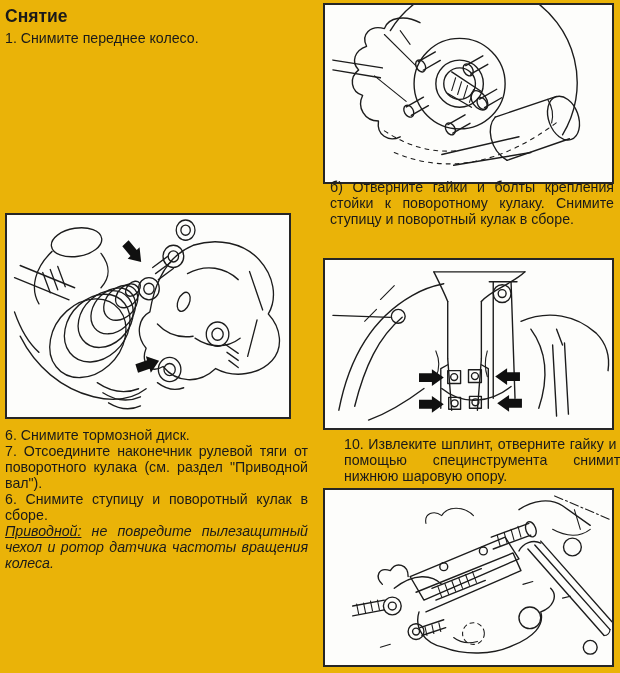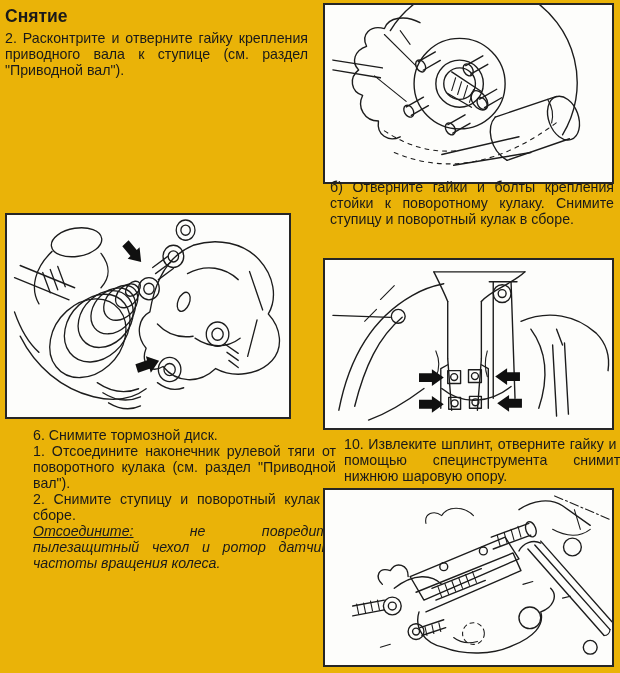--- a/index.html
+++ b/index.html
@@ -28,21 +28,21 @@
 <div id="page">
 
   <svg width="0" height="0" style="position:absolute" aria-hidden="true">
     <defs>
       <path id="arr" d="M0,-4.5 L13,-4.5 L13,-8.5 L25,0 L13,8.5 L13,4.5 L0,4.5 Z"></path>
     </defs>
   </svg>
 
   <div class="abs txt" style="left:5px;top:6px;width:303px;">
     <h1>Снятие</h1>
-    <p>2. Расконтрите и отверните гайку крепления приводного вала к ступице (см. раздел "Приводной вал").</p>
+    <p>1. Снимите переднее колесо.</p>
   </div>
 
   <div class="figbox" style="left:5px;top:213px;width:286px;height:206px;">
     <svg viewBox="0 0 300 200" preserveAspectRatio="none">
       <g class="ln">
         <ellipse cx="74" cy="27" rx="27" ry="14" transform="rotate(-8 74 27)"></ellipse>
         <path d="M48,36 C30,52 24,72 34,88"></path>
         <path d="M100,38 C110,50 110,62 100,72"></path>
         <path d="M8,62 L66,84 M14,50 L72,72"></path>
         <path d="M38,57 l8,20 M46,54 l8,20 M54,51 l8,20"></path>
@@ -76,25 +76,25 @@
           <circle cx="173" cy="153" r="6"></circle>
         <path d="M160,166 q14,10 28,5"></path>
       </g>
       <g class="blk">
         <use href="#arr" transform="translate(126,28) rotate(48)"></use>
         <use href="#arr" transform="translate(138,152) rotate(-18)"></use>
       </g>
     </svg>
   </div>
 
-  <div class="abs txt" style="left:5px;top:427px;width:303px;margin-left:28px;">
+  <div class="abs txt" style="left:5px;top:427px;width:303px;">
     <p>6. Снимите тормозной диск.</p>
-    <p>1. Отсоедините наконечник рулевой тяги от поворотного кулака (см. раздел "Приводной вал").</p>
-    <p>2. Снимите ступицу и поворотный кулак в сборе.</p>
-    <p class="note"><span class="nlabel">Отсоедините:</span><span> не повредите пылезащитный чехол и ротор датчика частоты вращения колеса.</span></p>
+    <p>7. Отсоедините наконечник рулевой тяги от поворотного кулака (см. раздел "Приводной вал").</p>
+    <p>6. Снимите ступицу и поворотный кулак в сборе.</p>
+    <p class="note"><span class="nlabel">Приводной:</span><span> не повредите пылезащитный чехол и ротор датчика частоты вращения колеса.</span></p>
   </div>
 
   <div class="figbox" style="left:323px;top:3px;width:291px;height:181px;">
     <svg viewBox="0 0 290 180" preserveAspectRatio="none">
       <g class="ln">
         <path d="M66,26 A96,96 0 0 1 240,132"></path>
         <path d="M70,150 Q150,184 236,118" stroke-dasharray="4 5" class="thin"></path>
         <circle cx="136" cy="80" r="46"></circle>
         <circle cx="136" cy="80" r="24"></circle>
         <circle cx="136" cy="80" r="16"></circle>

